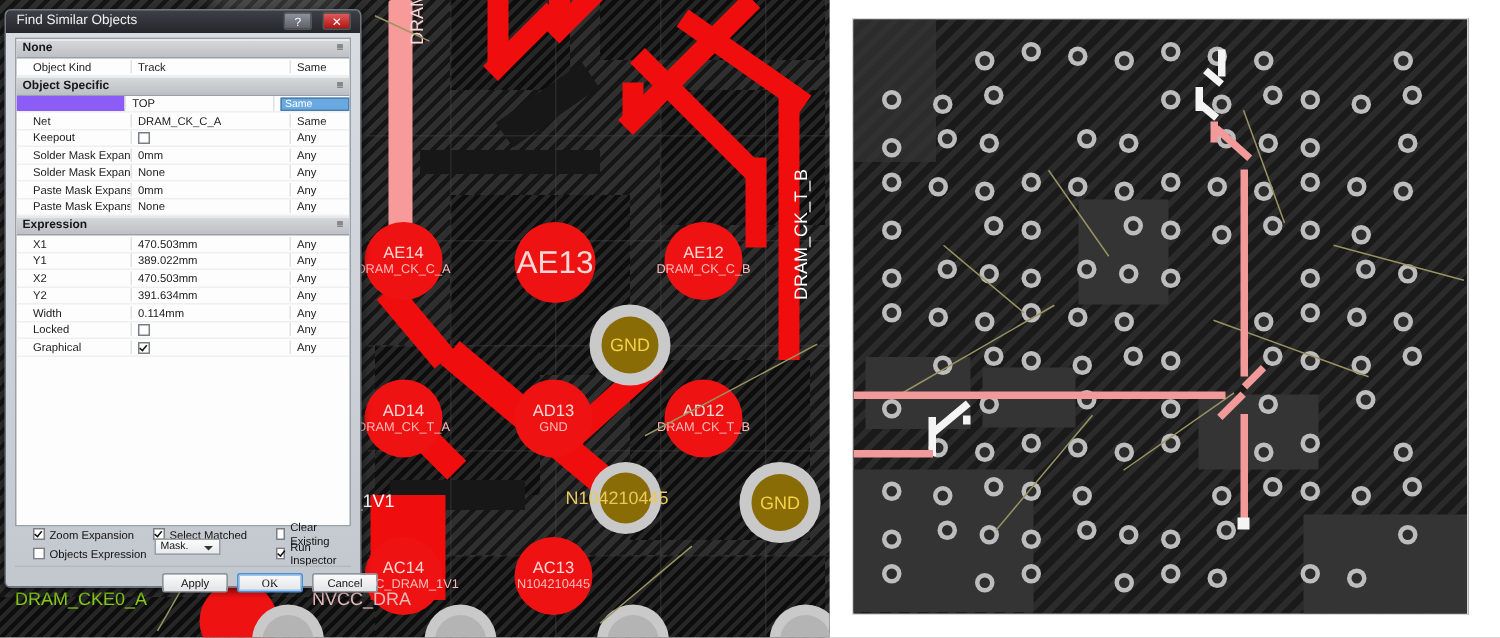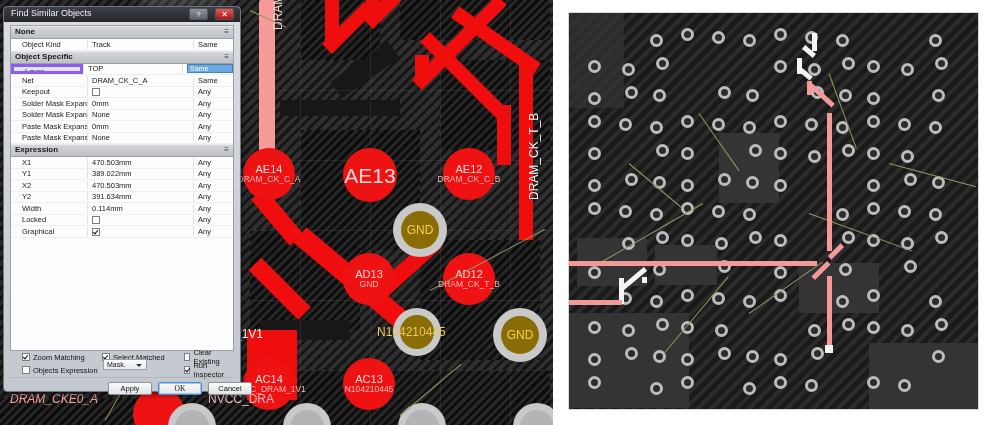--- a/index.html
+++ b/index.html
@@ -67,21 +67,21 @@
   .sec{height:11px;background:linear-gradient(#d5d7da,#bdc0c4);border-bottom:1px solid #9aa0a8;
        border-top:1px solid #e8e9ea;position:relative;}
   .sec span{position:absolute;left:4px;top:0px;font-size:8px;font-weight:bold;color:#15181c;}
   .sec i{position:absolute;right:4px;top:0px;font-size:8px;font-style:normal;color:#444;}
   .row{height:10.5px;display:flex;align-items:center;font-size:7.5px;color:#1a1a1a;
        border-bottom:1px solid #efefef;}
   .row .c1{width:76px;padding-left:11px;box-sizing:border-box;overflow:hidden;white-space:nowrap;}
   .row .c2{width:106px;padding-left:4px;box-sizing:border-box;border-left:1px solid #e2e2e2;
            overflow:hidden;white-space:nowrap;}
   .row .c3{flex:1;padding-left:4px;box-sizing:border-box;border-left:1px solid #e2e2e2;}
-  .row.sel .c1{background:#e3e6ea;border:3px solid #8b5cf6;height:10px;line-height:9px;}
+  .row.sel .c1{background:#e3e6ea;border:5px solid #8b5cf6;height:10px;line-height:9px;}
   .cb{display:inline-block;width:6px;height:6px;border:1px solid #7a7f86;background:#fff;
       vertical-align:middle;position:relative;}
   .cb.on::after{content:"";position:absolute;left:1px;top:0px;width:2px;height:4px;
       border:solid #111;border-width:0 1px 1px 0;transform:rotate(40deg);}
   .dd{position:relative;background:#6aa8e0;color:#fff;border:1px solid #4a7fb0;height:9px;
       width:46px;font-size:7px;padding-left:2px;box-sizing:border-box;display:inline-block;}
 
   .dlg-foot{position:absolute;left:6px;right:6px;bottom:4px;height:36px;}
   .chk-area{position:absolute;left:6px;top:-4px;right:0;}
   .chk{display:inline-flex;align-items:center;font-size:7.5px;color:#111;margin-right:6px;}
@@ -157,20 +157,24 @@
       <div class="n">DRAM_CK_C_A</div>
     </div>
     <div class="pad big" style="left:343px;top:148px;width:54px;height:54px;">
       <div class="d">AE13</div>
     </div>
     <div class="pad" style="left:443px;top:148px;width:52px;height:52px;">
       <div class="d">AE12</div>
       <div class="n">DRAM_CK_C_B</div>
     </div>
 
+    <div class="pad" style="left:243px;top:253px;width:52px;height:52px;">
+      <div class="d">AD14</div>
+      <div class="n">DRAM_CK_T_A</div>
+    </div>
     <div class="pad" style="left:343px;top:253px;width:52px;height:52px;">
       <div class="d">AD13</div>
       <div class="n">GND</div>
     </div>
     <div class="pad" style="left:443px;top:253px;width:52px;height:52px;">
       <div class="d">AD12</div>
       <div class="n">DRAM_CK_T_B</div>
     </div>
 
     <div class="pad" style="left:243px;top:358px;width:52px;height:52px;">
@@ -200,21 +204,21 @@
     </div>
     <div class="via" style="left:398px;top:403px;width:48px;height:48px;">
       <div class="core" style="width:34px;height:34px;background:#b4b4b4;"></div>
     </div>
     <div class="via" style="left:513px;top:403px;width:48px;height:48px;">
       <div class="core" style="width:34px;height:34px;background:#b4b4b4;"></div>
     </div>
 
     <div class="netlbl gold" style="left:377px;top:325px;">N104210445</div>
     <div class="netlbl" style="left:225px;top:327px;font-size:12px;color:#ffffff;">M_1V1</div>
-    <div class="netlbl" style="left:10px;top:392px;font-size:12px;color:#fca5a5;font-style:italic;">DRAM_CKE0_A</div>
+    <div class="netlbl" style="left:10px;top:392px;font-size:12px;color:#84cc16;">DRAM_CKE0_A</div>
     <div class="netlbl" style="left:208px;top:392px;font-size:12px;color:#e9baba;">NVCC_DRA</div>
 
     <div class="rair" style="left:430px;top:290px;width:130px;background:#9a9462;transform:rotate(-28deg);"></div>
     <div class="rair" style="left:400px;top:415px;width:80px;background:#9a9462;transform:rotate(-40deg);"></div>
     <div class="rair" style="left:105px;top:420px;width:60px;background:#9a9462;transform:rotate(-60deg);"></div>
     <div class="rair" style="left:250px;top:10px;width:40px;background:#9a9462;transform:rotate(25deg);"></div>
     <div class="smudge" style="left:140px;top:-20px;width:90px;height:40px;"></div>
 
     <div class="dlg">
       <div class="dlg-tb">
@@ -317,21 +321,21 @@
           <div class="c2"><span class="cb on"></span></div>
           <div class="c3">Any</div>
         </div>
       </div>
 
       <div class="dlg-foot">
         <div class="chk-area">
           <div style="position:absolute;left:6px;top:0px;">
             <span class="chk">
               <span class="cb on"></span>
-              <span>Zoom Matching</span>
+              <span>Zoom Expansion</span>
             </span>
           </div>
           <div style="position:absolute;left:86px;top:0px;">
             <span class="chk">
               <span class="cb on"></span>
               <span>Select Matched</span>
             </span>
           </div>
           <div style="position:absolute;left:168px;top:0px;">
             <span class="chk">

